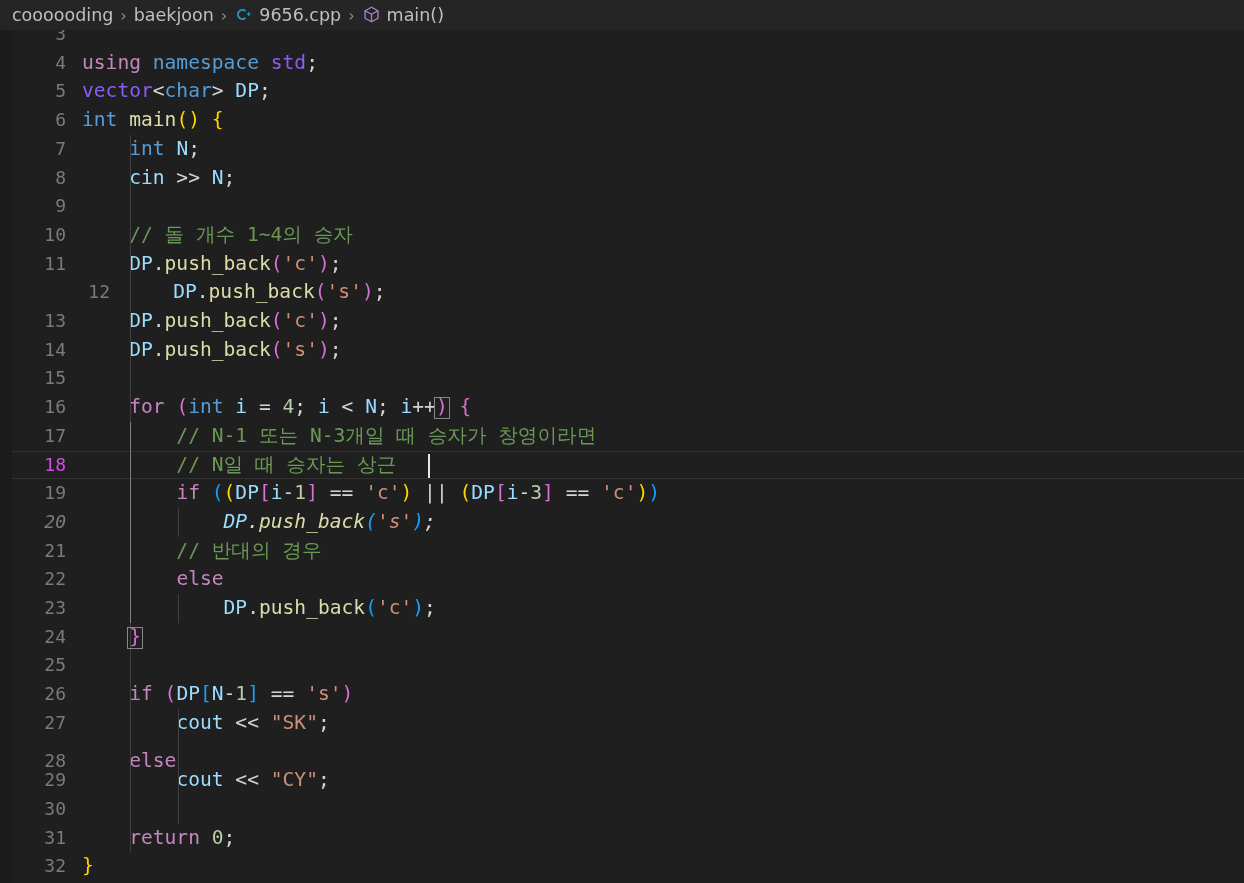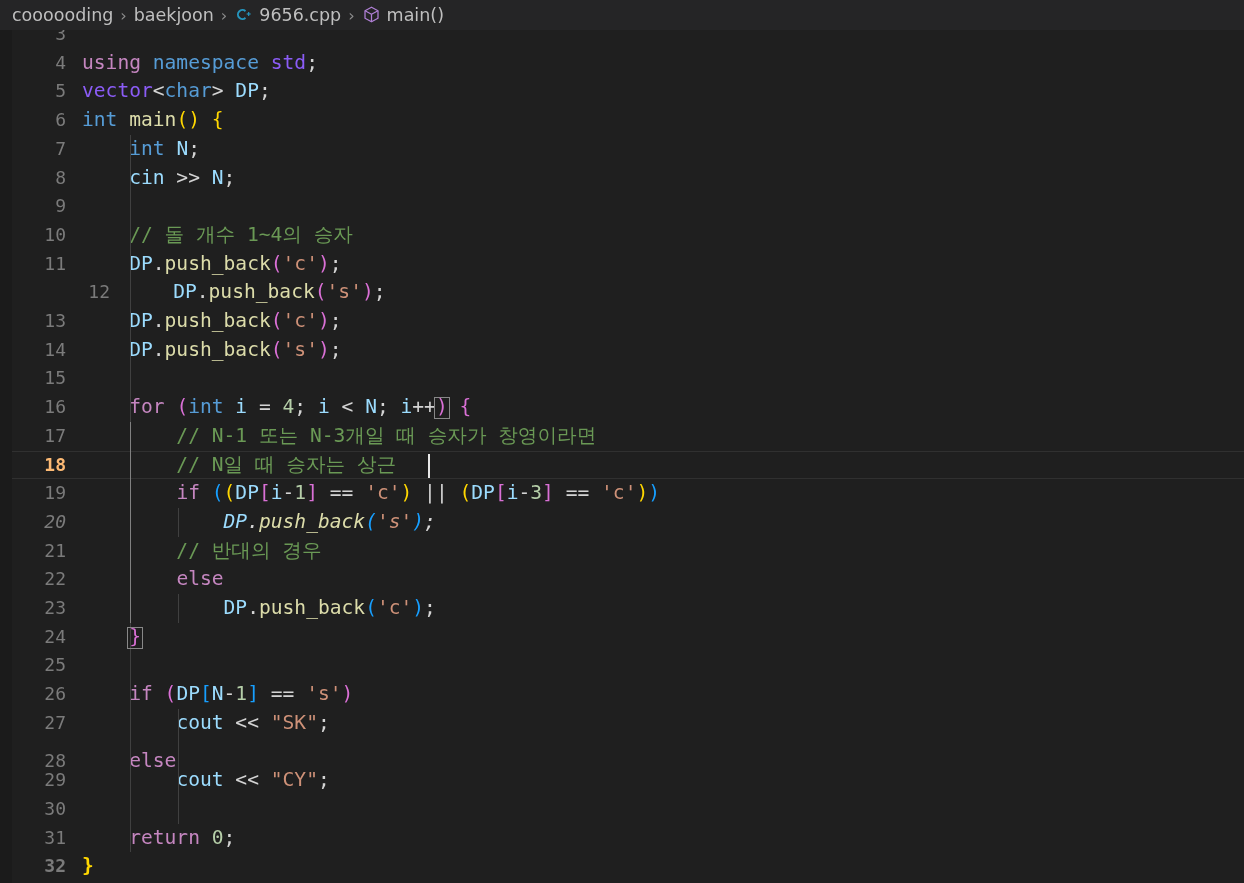--- a/index.html
+++ b/index.html
@@ -65,21 +65,21 @@
     width: 1244px;
   }
 
   .row {
     position: relative;
     height: 28.7px;
     line-height: 28.7px;
     white-space: pre;
     font-size: 19.6px;
   }
-  .row.active .ln { color: #fdba74; font-weight: bold; }
+  .row.active .ln { color: #d946ef; font-weight: normal; }
   .active-line-border {
     position: absolute;
     left: 12px; right: 0;
     height: 28.7px;
     border-top: 1px solid #303030;
     border-bottom: 1px solid #303030;
     pointer-events: none;
   }
 
   .ln {
@@ -206,21 +206,21 @@
       <div class="row" style="top: 535.3px; position: absolute; left: 0px; width: 1244px;"><span class="ln">22</span><span class="code"><span class="t-op">        </span><span class="t-kw">else</span></span></div>
       <div class="row" style="top: 564px; position: absolute; left: 0px; width: 1244px;"><span class="ln">23</span><span class="code"><span class="t-op">            </span><span class="t-var">DP</span><span class="t-op">.</span><span class="t-fn">push_back</span><span class="t-b3">(</span><span class="t-str">'c'</span><span class="t-b3">)</span><span class="t-op">;</span></span></div>
       <div class="row" style="top: 592.7px; position: absolute; left: 0px; width: 1123px;"><span class="ln">24</span><span class="code"><span class="t-op">    </span><span class="t-b2">}</span></span></div>
       <div class="row" style="top: 621.4px; position: absolute; left: 0px; width: 1244px;"><span class="ln">25</span><span class="code"></span></div>
       <div class="row" style="top: 650.1px; position: absolute; left: 0px; width: 1244px;"><span class="ln">26</span><span class="code"><span class="t-op">    </span><span class="t-kw">if</span><span class="t-op"> </span><span class="t-b2">(</span><span class="t-var">DP</span><span class="t-b3">[</span><span class="t-var">N</span><span class="t-op">-</span><span class="t-num">1</span><span class="t-b3">]</span><span class="t-op"> == </span><span class="t-str">'s'</span><span class="t-b2">)</span></span></div>
       <div class="row" style="top: 678.8px; position: absolute; left: 0px; width: 1244px;"><span class="ln">27</span><span class="code"><span class="t-op">        </span><span class="t-var">cout</span><span class="t-op"> &lt;&lt; </span><span class="t-str">"SK"</span><span class="t-op">;</span></span></div>
       <div class="row" style="top: 717px; position: absolute; left: 0px; width: 1032px;"><span class="ln">28</span><span class="code"><span class="t-op">    </span><span class="t-kw">else</span></span></div>
       <div class="row" style="top: 736.2px; position: absolute; left: 0px; width: 1244px;"><span class="ln">29</span><span class="code"><span class="t-op">        </span><span class="t-var">cout</span><span class="t-op"> &lt;&lt; </span><span class="t-str">"CY"</span><span class="t-op">;</span></span></div>
       <div class="row" style="top: 764.9px; position: absolute; left: 0px; width: 1244px;"><span class="ln">30</span><span class="code"></span></div>
       <div class="row" style="top: 793.6px; position: absolute; left: 0px; width: 1244px;"><span class="ln">31</span><span class="code"><span class="t-op">    </span><span class="t-kw">return</span><span class="t-op"> </span><span class="t-num">0</span><span class="t-op">;</span></span></div>
-      <div class="row" style="top: 822.3px; position: absolute; left: 0px; width: 1136px; font-weight: bold;"><span class="ln">32</span><span class="code"><span class="t-b1">}</span></span></div>
+      <div class="row" style="top: 822.3px; position: absolute; left: 0px; width: 1136px;"><span class="ln">32</span><span class="code"><span class="t-b1">}</span></span></div>
     </div>
 <div class="guide" style="left: 130px; top: 104.8px; height: 717.5px; position: absolute;"></div>
     <div class="guide active" style="left: 130px; top: 391.8px; height: 200.9px; position: absolute;"></div>
     <div class="guide" style="left: 178px; top: 477.9px; height: 28.7px; position: absolute;"></div>
     <div class="guide" style="left: 178px; top: 564px; height: 28.7px; position: absolute;"></div>
     <div class="guide" style="left: 178px; top: 678.8px; height: 114.8px; position: absolute;"></div>
     <div class="bracket-box" style="left: 434.3px; top: 367.1px; width: 15.81px; height: 22px; position: absolute;"></div>
     <div class="bracket-box" style="left: 127.24px; top: 596.7px; width: 15.81px; height: 22px; position: absolute;"></div>
     <div id="cursor" style="position: absolute; left: 428.01px; top: 423.5px;"></div>
   </div>

